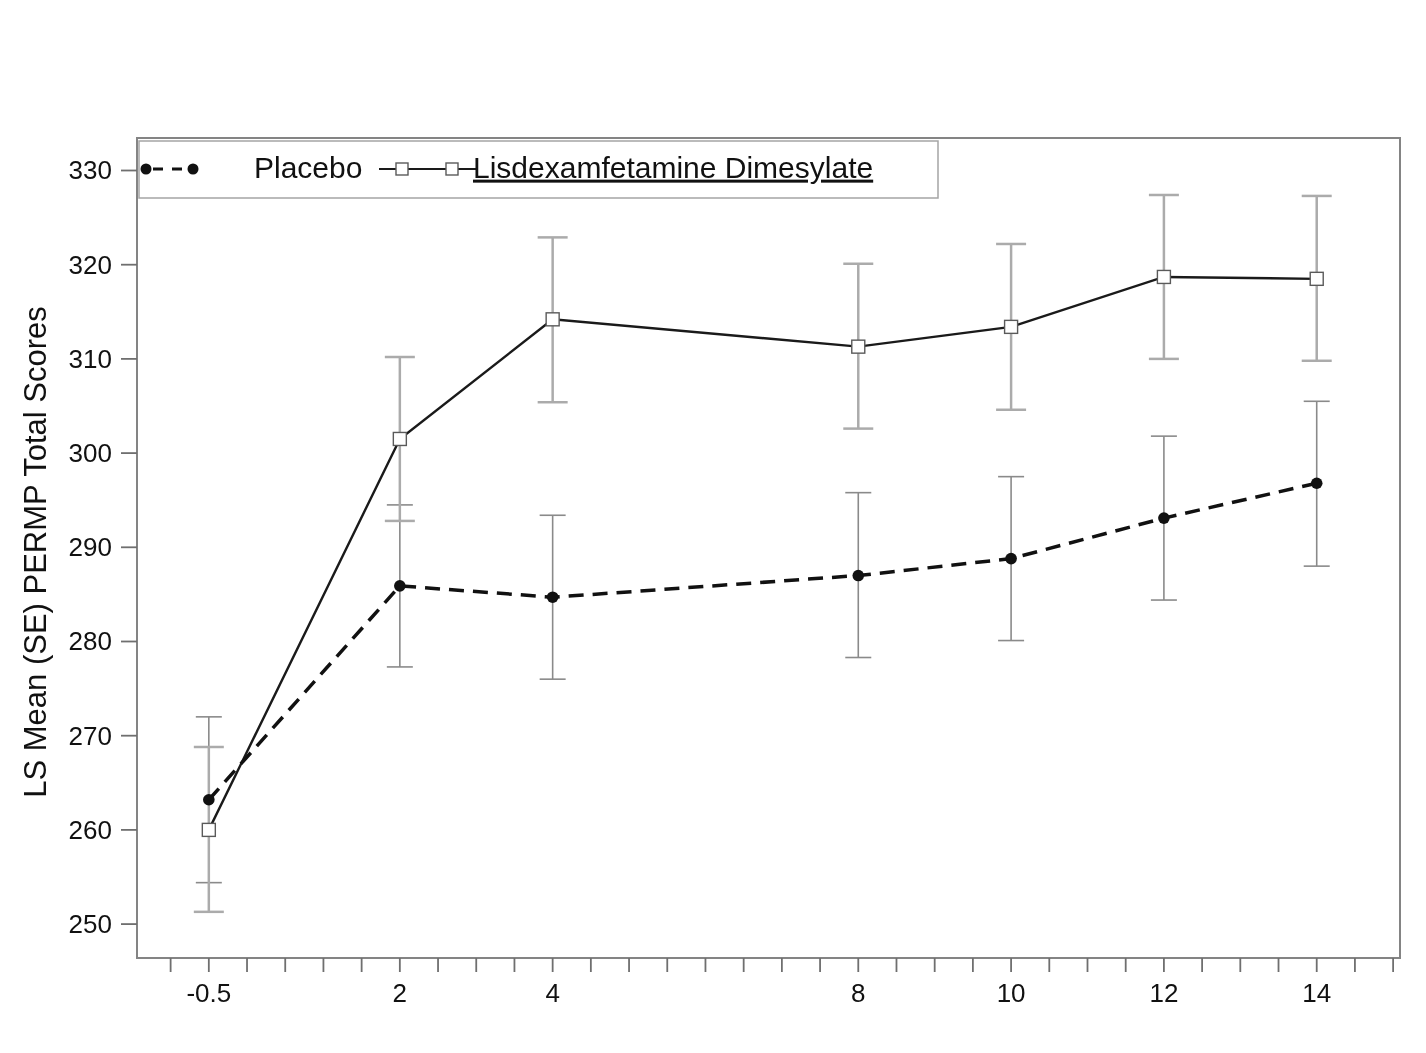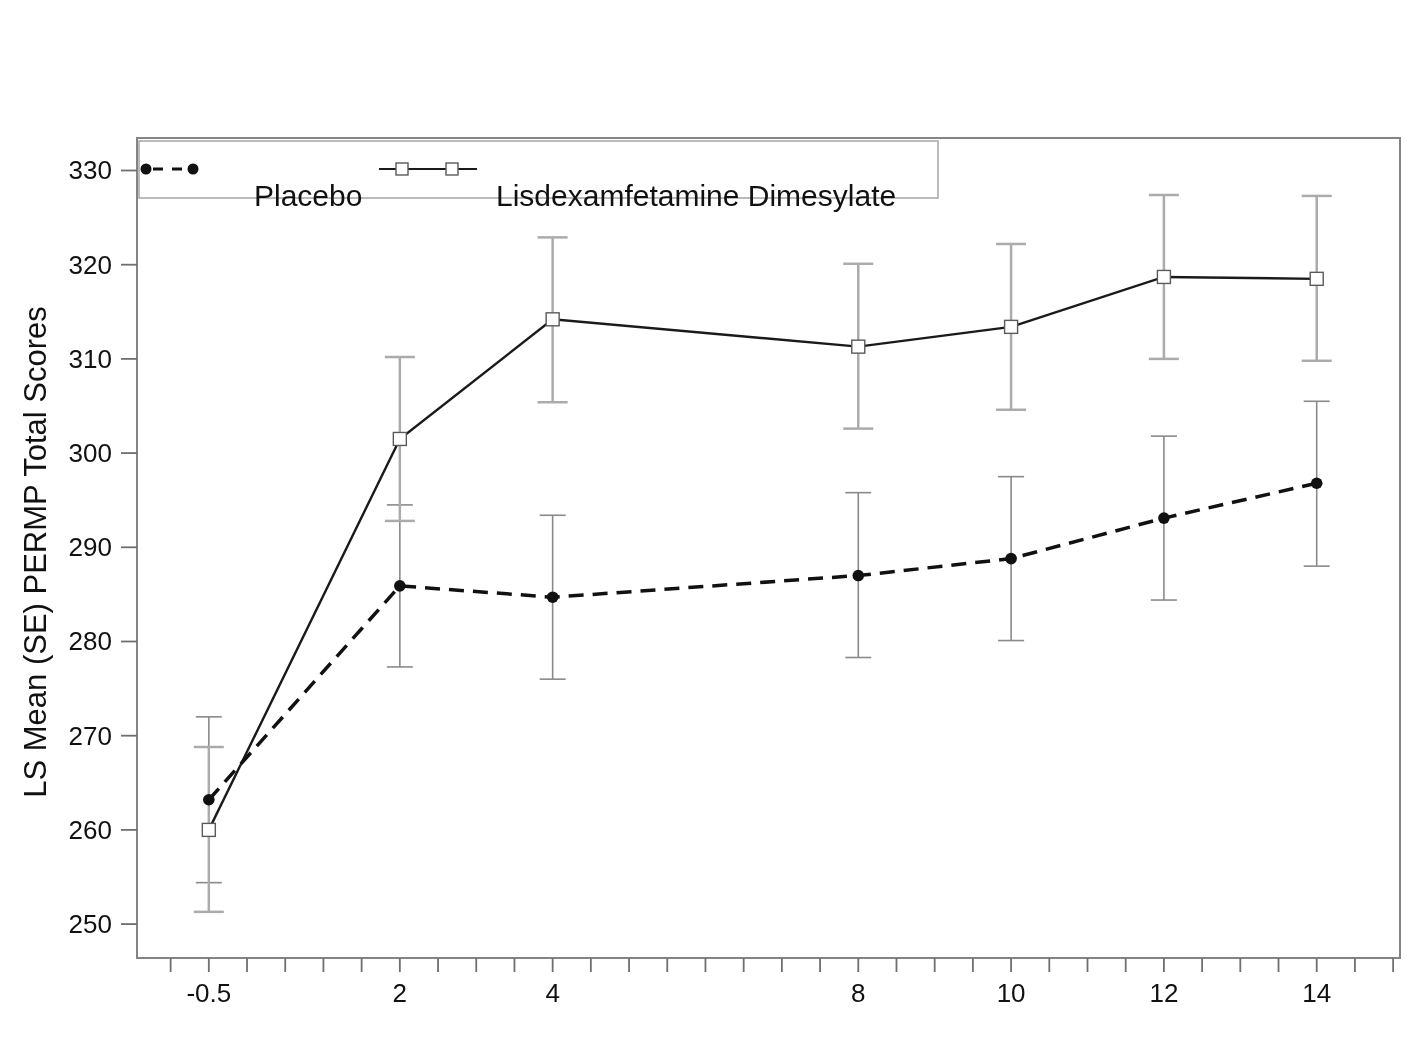--- a/index.html
+++ b/index.html
@@ -28,24 +28,23 @@
     top: 1028px;
     transform: translate(-50%, -50%);
   }
   .legend-label {
     position: absolute;
     top: 169px;
     transform: translateY(-54%);
     color: #111111;
     font-size: 30px;
     white-space: nowrap;
-    margin-top: 28px;
   }
   #legend-label-placebo { left: 254px; }
-  #legend-label-ldx { left: 496px; }
+  #legend-label-ldx { left: 473px; text-decoration: underline; }
 </style>
 </head>
 <body>
 
 <div id="figure">
   <svg id="chart-svg" width="1426" height="1053">
       <rect x="137" y="138" width="1263" height="820" fill="none" stroke="#848484" stroke-width="2"></rect>
       <line x1="121" y1="924.0884549109708" x2="137" y2="924.0884549109708" stroke="#6f6f6f" stroke-width="1.8"></line>
       <text x="112" y="933.0884549109708" text-anchor="end" font-size="26" fill="#111111" font-family="&quot;Liberation Sans&quot;, sans-serif">250</text>
       <line x1="121" y1="829.889718552556" x2="137" y2="829.889718552556" stroke="#6f6f6f" stroke-width="1.8"></line>

